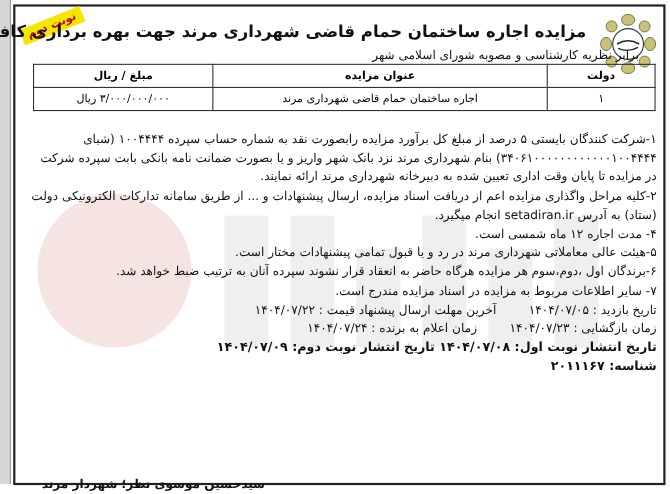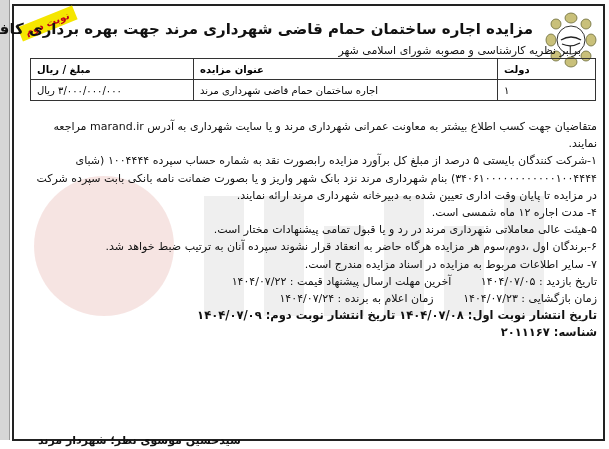--- a/index.html
+++ b/index.html
@@ -33,21 +33,21 @@
     }
     .subtitle {
       position: absolute; right: 22px; top: 38px; direction: rtl;
       font-size: 11px; color: #111; white-space: nowrap;
     }
     table.items {
       position: absolute; left: 16px; top: 52px; width: 566px;
       border-collapse: collapse; direction: rtl; font-size: 10px;
     }
     table.items td, table.items th {
-      border: 1px solid #333; padding: 3px 6px; text-align: left; height: 14px;
+      border: 1px solid #333; padding: 3px 6px; text-align: center; height: 14px;
     }
     table.items th { font-weight: bold; font-size: 10px; }
     .col-row { width: 85px; }
     .col-amount { width: 150px; }
     .body-text {
       position: absolute; right: 6px; top: 112px; width: 570px; direction: rtl;
       font-size: 11px; line-height: 17.2px; color: #111;
     }
     .body-text p { margin: 0; }
     .bold { font-weight: bold; font-size: 11.5px; }
@@ -104,22 +104,22 @@
     </tr>
     <tr>
       <td>۱</td>
       <td>اجاره ساختمان حمام قاضی شهرداری مرند</td>
       <td>۳/۰۰۰/۰۰۰/۰۰۰ ریال</td>
     </tr>
   </tbody>
     </table>
 
   <div class="body-text">
-    <p>متقاضیان جهت کسب اطلاع بیشتر به معاونت عمرانی شهرداری مرند و یا سایت شهرداری به آدرس marand.ir مراجعه نمایند.</p>
     <p>۱-شرکت کنندگان بایستی ۵ درصد از مبلغ کل برآورد مزایده رابصورت نقد به شماره حساب سپرده ۱۰۰۴۴۴۴ (شبای ۳۴۰۶۱۰۰۰۰۰۰۰۰۰۰۰۰۱۰۰۴۴۴۴) بنام شهرداری مرند نزد بانک شهر واریز و یا بصورت ضمانت نامه بانکی بابت سپرده شرکت در مزایده تا پایان وقت اداری تعیین شده به دبیرخانه شهرداری مرند ارائه نمایند.</p>
+    <p>۲-کلیه مراحل واگذاری مزایده اعم از دریافت اسناد مزایده، ارسال پیشنهادات و ... از طریق سامانه تدارکات الکترونیکی دولت (ستاد) به آدرس setadiran.ir انجام میگیرد.</p>
     <p>۴- مدت اجاره ۱۲ ماه شمسی است.</p>
     <p>۵-هیئت عالی معاملاتی شهرداری مرند در رد و یا قبول تمامی پیشنهادات مختار است.</p>
     <p>۶-برندگان اول ،دوم،سوم هر مزایده هرگاه حاضر به انعقاد قرار نشوند سپرده آنان به ترتیب ضبط خواهد شد.</p>
     <p>۷- سایر اطلاعات مربوط به مزایده در اسناد مزایده مندرج است.</p>
     <p>
       <span>تاریخ بازدید : ۱۴۰۴/۰۷/۰۵</span><span class="gap"></span>
       <span>آخرین مهلت ارسال پیشنهاد قیمت : ۱۴۰۴/۰۷/۲۲</span>
     </p>
     <p>
       <span>زمان بازگشایی : ۱۴۰۴/۰۷/۲۳</span><span class="gap"></span>

